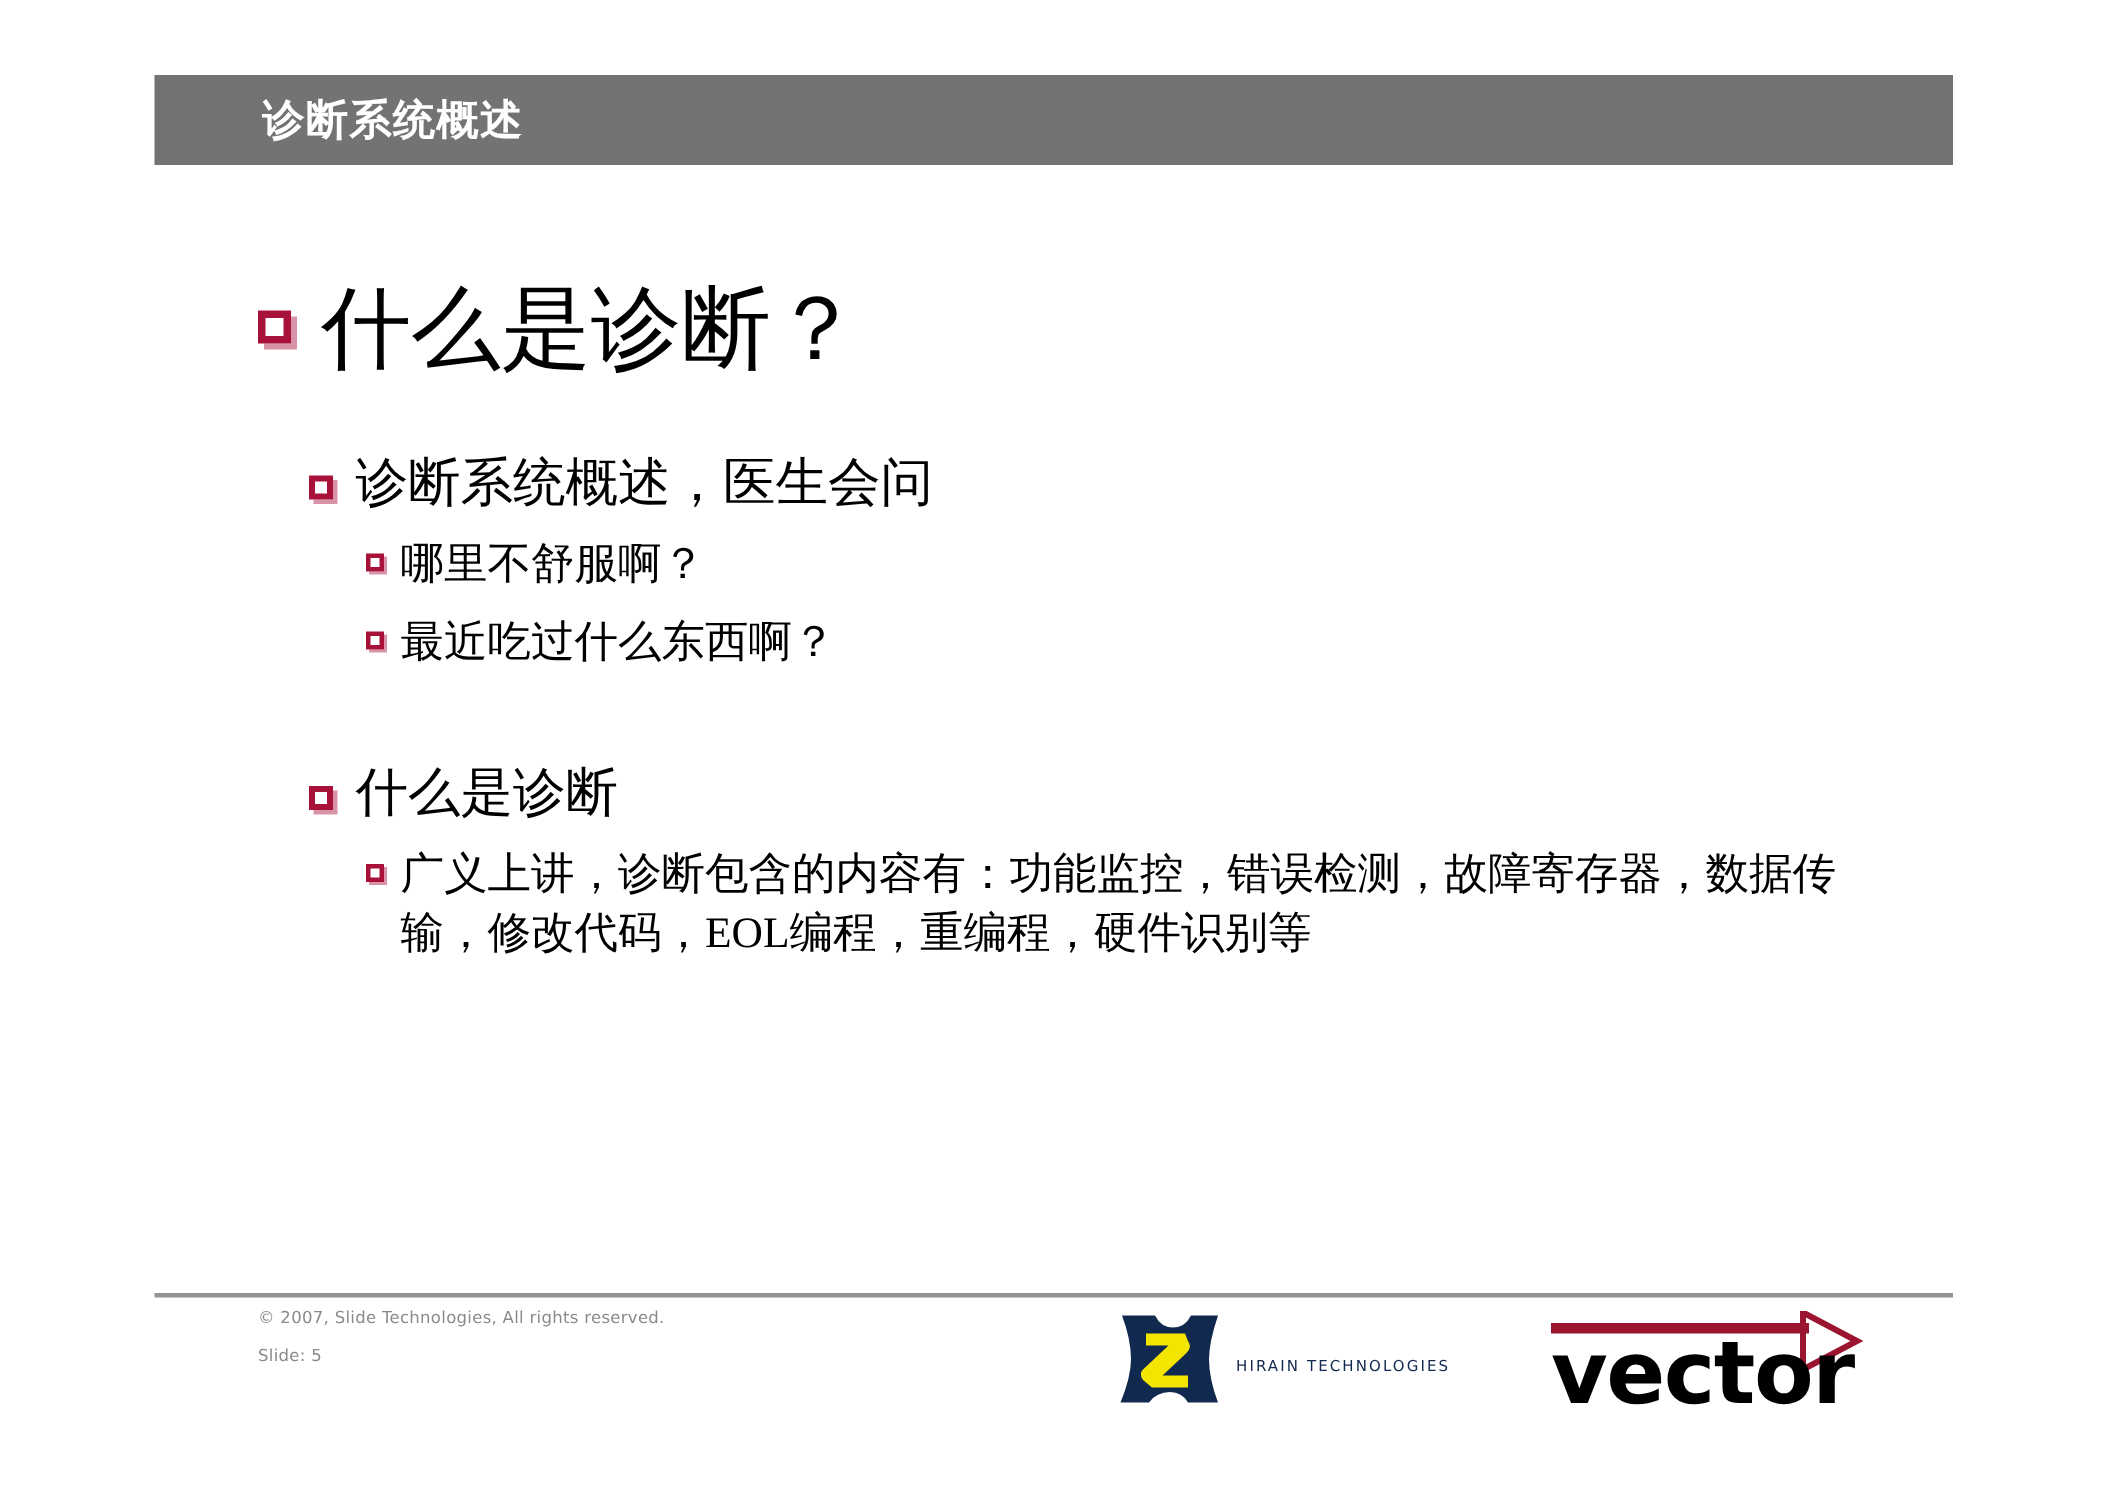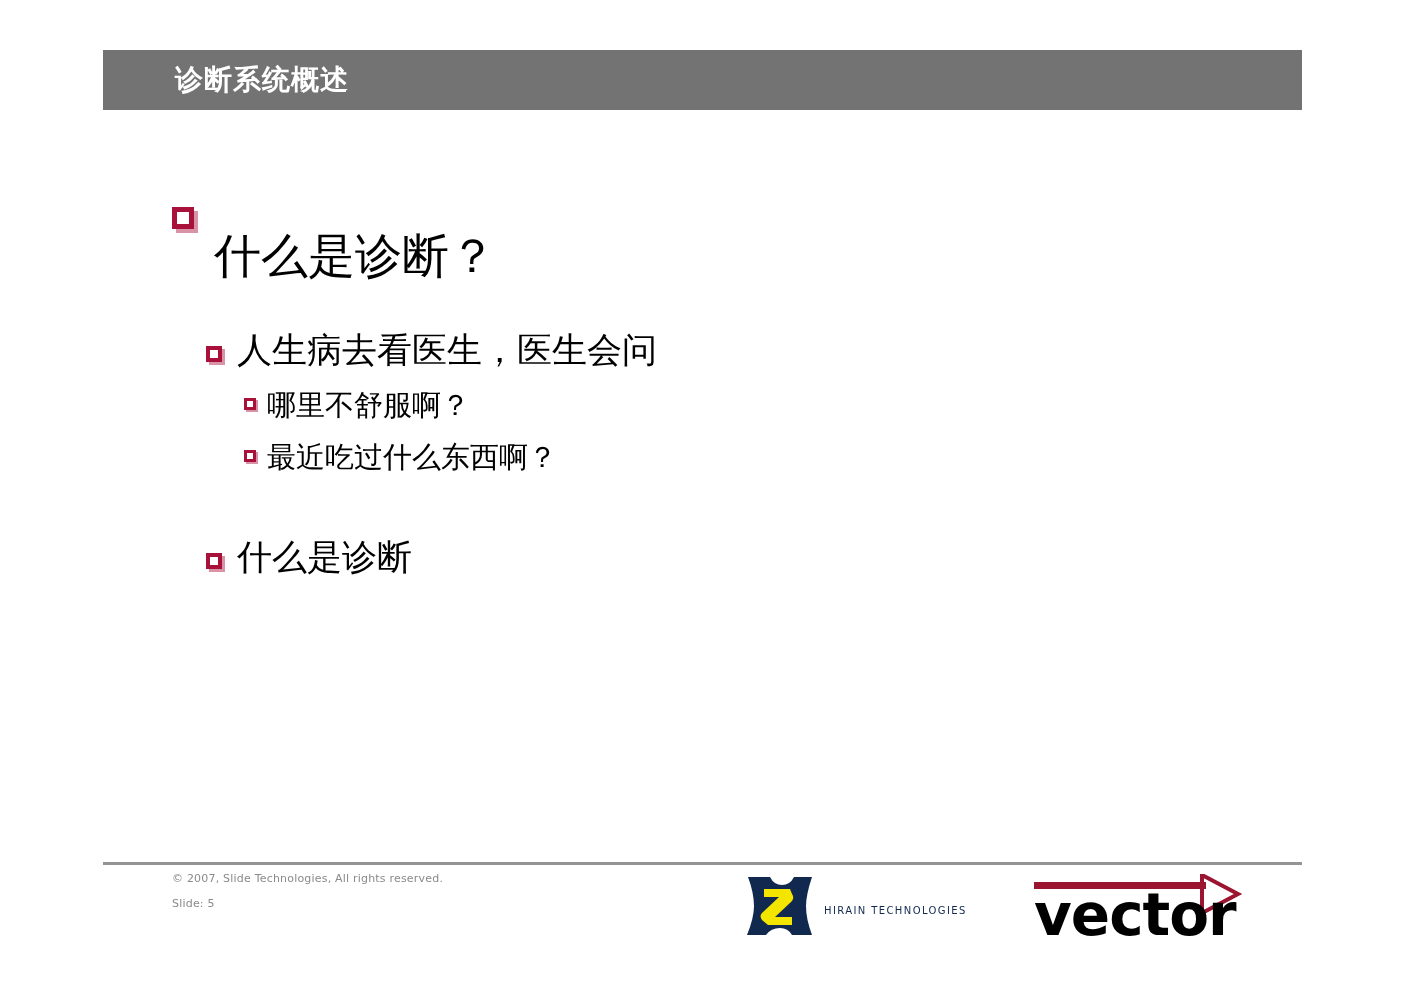--- a/index.html
+++ b/index.html
@@ -88,24 +88,23 @@
     margin-right: 11px;
     margin-top: 12px;
     box-shadow: 2px 2px 0 0 rgba(168,18,58,0.45);
   }
 
   .lvl1-row { margin-left: 69px; }
   .lvl2-row { margin-left: 103px; margin-top: 16px; }
   .lvl3-row { margin-left: 141px; margin-top: 14px; }
 
   .txt-lvl1 {
-    font-size: 47px;
+    font-size: 60px;
     line-height: 1.16;
     white-space: nowrap;
-    margin-top: 44px;
   }
   .txt-lvl2 {
     font-size: 35px;
     line-height: 1.2;
     white-space: nowrap;
   }
   .txt-lvl3 {
     font-size: 29px;
     line-height: 1.34;
   }
@@ -210,41 +209,45 @@
 
     <div class="bullet-row lvl1-row">
       <span class="marker lvl1"></span>
       <span class="txt-lvl1">什么是诊断？</span>
     </div>
 
     <div class="group-gap"></div>
 
     <div class="bullet-row lvl2-row">
       <span class="marker lvl2"></span>
-      <span class="txt-lvl2">人生病去看医生，医生会问</span>
+      <span class="txt-lvl2">诊断系统概述，医生会问</span>
     </div>
 
     <div class="bullet-row lvl3-row">
       <span class="marker lvl3"></span>
       <span class="txt-lvl3 nowrap">哪里不舒服啊？</span>
     </div>
 
     <div class="bullet-row lvl3-row">
       <span class="marker lvl3"></span>
       <span class="txt-lvl3 nowrap">最近吃过什么东西啊？</span>
     </div>
 
     <div class="group-gap-big"></div>
 
     <div class="bullet-row lvl2-row">
       <span class="marker lvl2"></span>
       <span class="txt-lvl2">什么是诊断</span>
     </div>
 
 
+    <div class="bullet-row lvl3-row">
+      <span class="marker lvl3"></span>
+      <span class="txt-lvl3 wrap">广义上讲，诊断包含的内容有：功能监控，错误检测，故障寄存器，数据传输，修改代码，EOL编程，重编程，硬件识别等</span>
+    </div>
 
   </div>
 
   <div class="footer-rule"></div>
 
   <div class="footer-text">
     <div class="footer-copy">© 2007, Slide Technologies, All rights reserved.</div>
     <div class="footer-slide">Slide: 5</div>
   </div>
 

